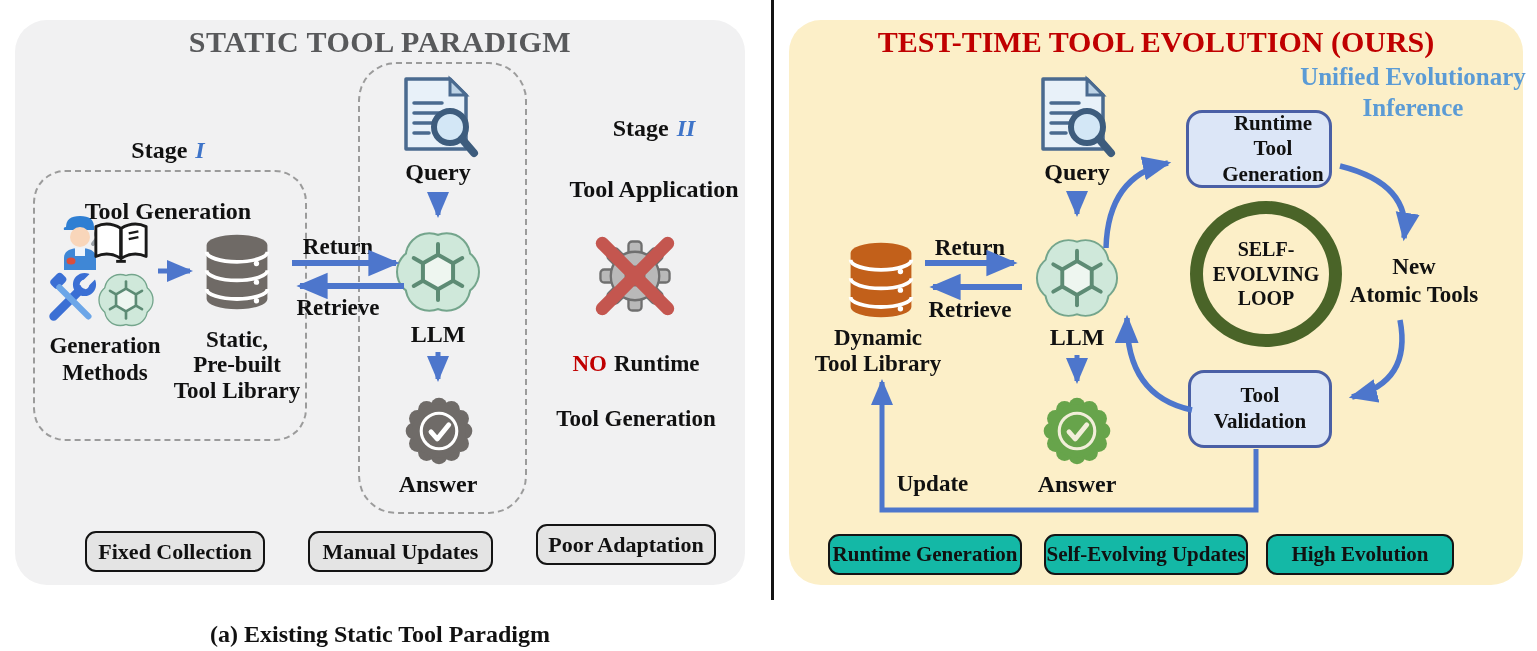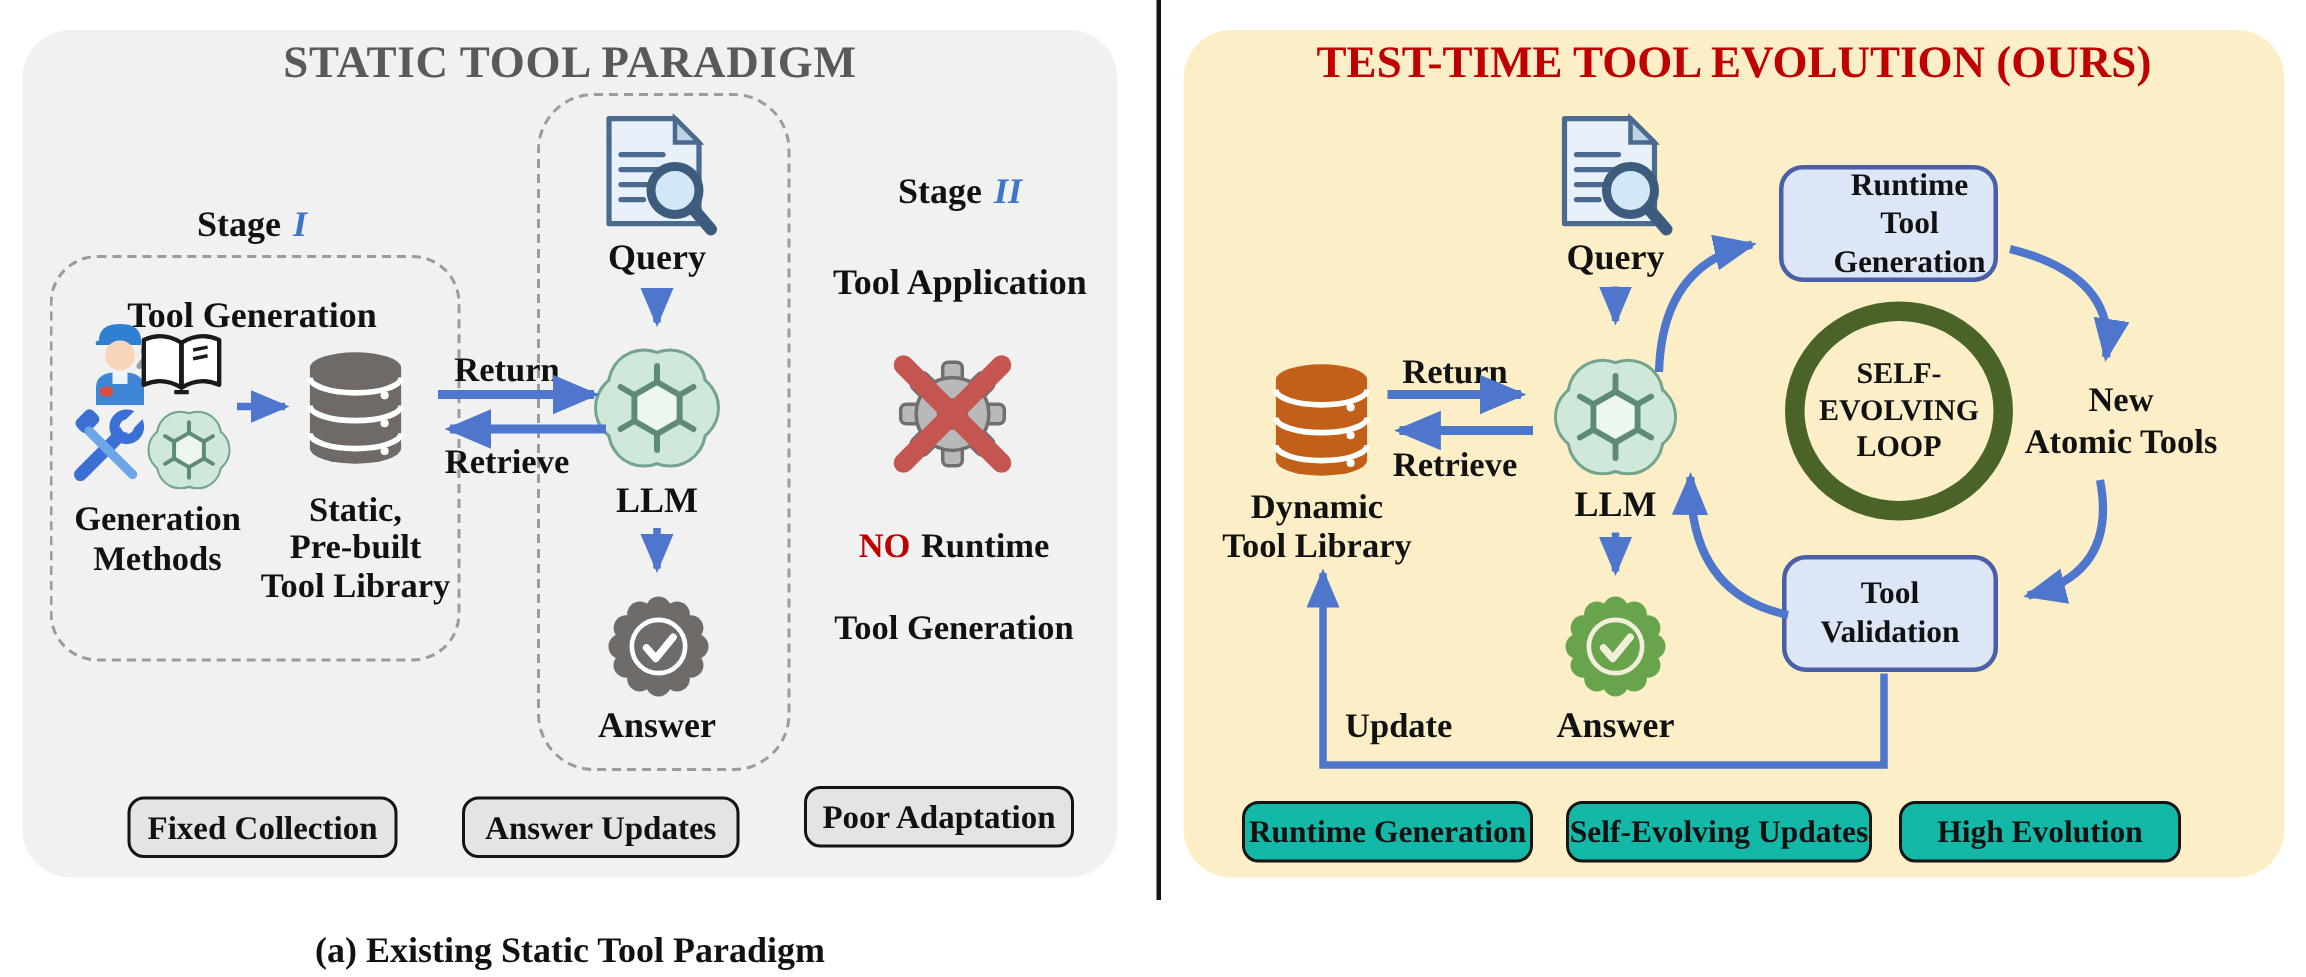--- a/index.html
+++ b/index.html
@@ -108,21 +108,21 @@
   <div class="panel panel-right"></div>
   <div class="divider"></div>
 
   <div class="label title-left">STATIC TOOL PARADIGM</div>
 
   <div class="label stage" style="left:60px;top:104px;width:216px;">
     <div><span>Stage</span><span class="numeral">I</span></div>
     <div>Tool Generation</div>
   </div>
 
-  <div class="label stage" style="left:540px;top:82px;width:200px;">
+  <div class="label stage" style="left:554px;top:82px;width:200px;">
     <div><span>Stage</span><span class="numeral">II</span></div>
     <div>Tool Application</div>
   </div>
 
   <div class="dashed-box" style="left:33px;top:170px;width:270px;height:267px;"></div>
   <div class="dashed-box" style="left:358px;top:62px;width:165px;height:448px;border-radius:38px;"></div>
 
   <svg class="icon" style="left:56px;top:212px;" width="48" height="58" viewBox="0 0 48 58">
     <path d="M10 15 Q10 4 24 4 Q38 4 38 15 L38 18 L8 18 Q7 15 10 15 Z" fill="#2f7fd3"></path>
     <circle cx="24" cy="25" r="10" fill="#f9d6ba"></circle>
@@ -208,24 +208,26 @@
       <line x1="-35" y1="-35" x2="35" y2="35"></line>
         <line x1="35" y1="-35" x2="-35" y2="35"></line>
     </g>
   </svg>
   <div class="label small-label" style="left:545px;top:322px;width:182px;line-height:1.2;">
     <div><span class="red">NO</span><span class="gap">Runtime</span></div>
     <div>Tool Generation</div>
   </div>
 
   <div class="pill pill-gray" style="left:85px;top:531px;width:180px;">Fixed Collection</div>
-  <div class="pill pill-gray" style="left:308px;top:531px;width:185px;">Answer Updates</div>
+  <div class="pill pill-gray" style="left:308px;top:531px;width:185px;">Manual Updates</div>
   <div class="pill pill-gray" style="left:536px;top:524px;width:180px;">Poor Adaptation</div>
 
   <div class="label title-right">TEST-TIME TOOL EVOLUTION (OURS)</div>
+  <div class="label subtitle-blue">Unified Evolutionary
+Inference</div>
 
   <svg class="icon" style="left:1035px;top:75px;" width="84" height="86" viewBox="0 0 84 86">
     <path d="M8 4 L52 4 L68 20 L68 74 L8 74 Z" fill="#e8f1f9" stroke="#4a6a8f" stroke-width="3.5" stroke-linejoin="round"></path>
     <path d="M52 4 L52 20 L68 20 Z" fill="#bdd3e6" stroke="#4a6a8f" stroke-width="3"></path>
     <g stroke="#4a6a8f" stroke-width="3.5" stroke-linecap="round">
       <line x1="16" y1="28" x2="44" y2="28"></line>
         <line x1="16" y1="38" x2="44" y2="38"></line>
       <line x1="16" y1="48" x2="36" y2="48"></line>
         <line x1="16" y1="58" x2="31" y2="58"></line>
     </g>

